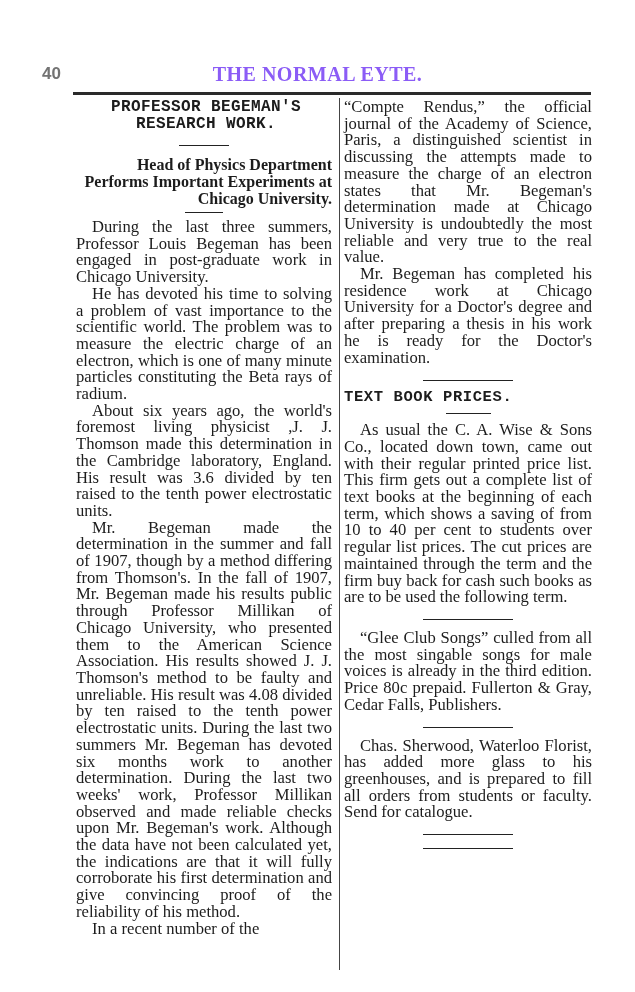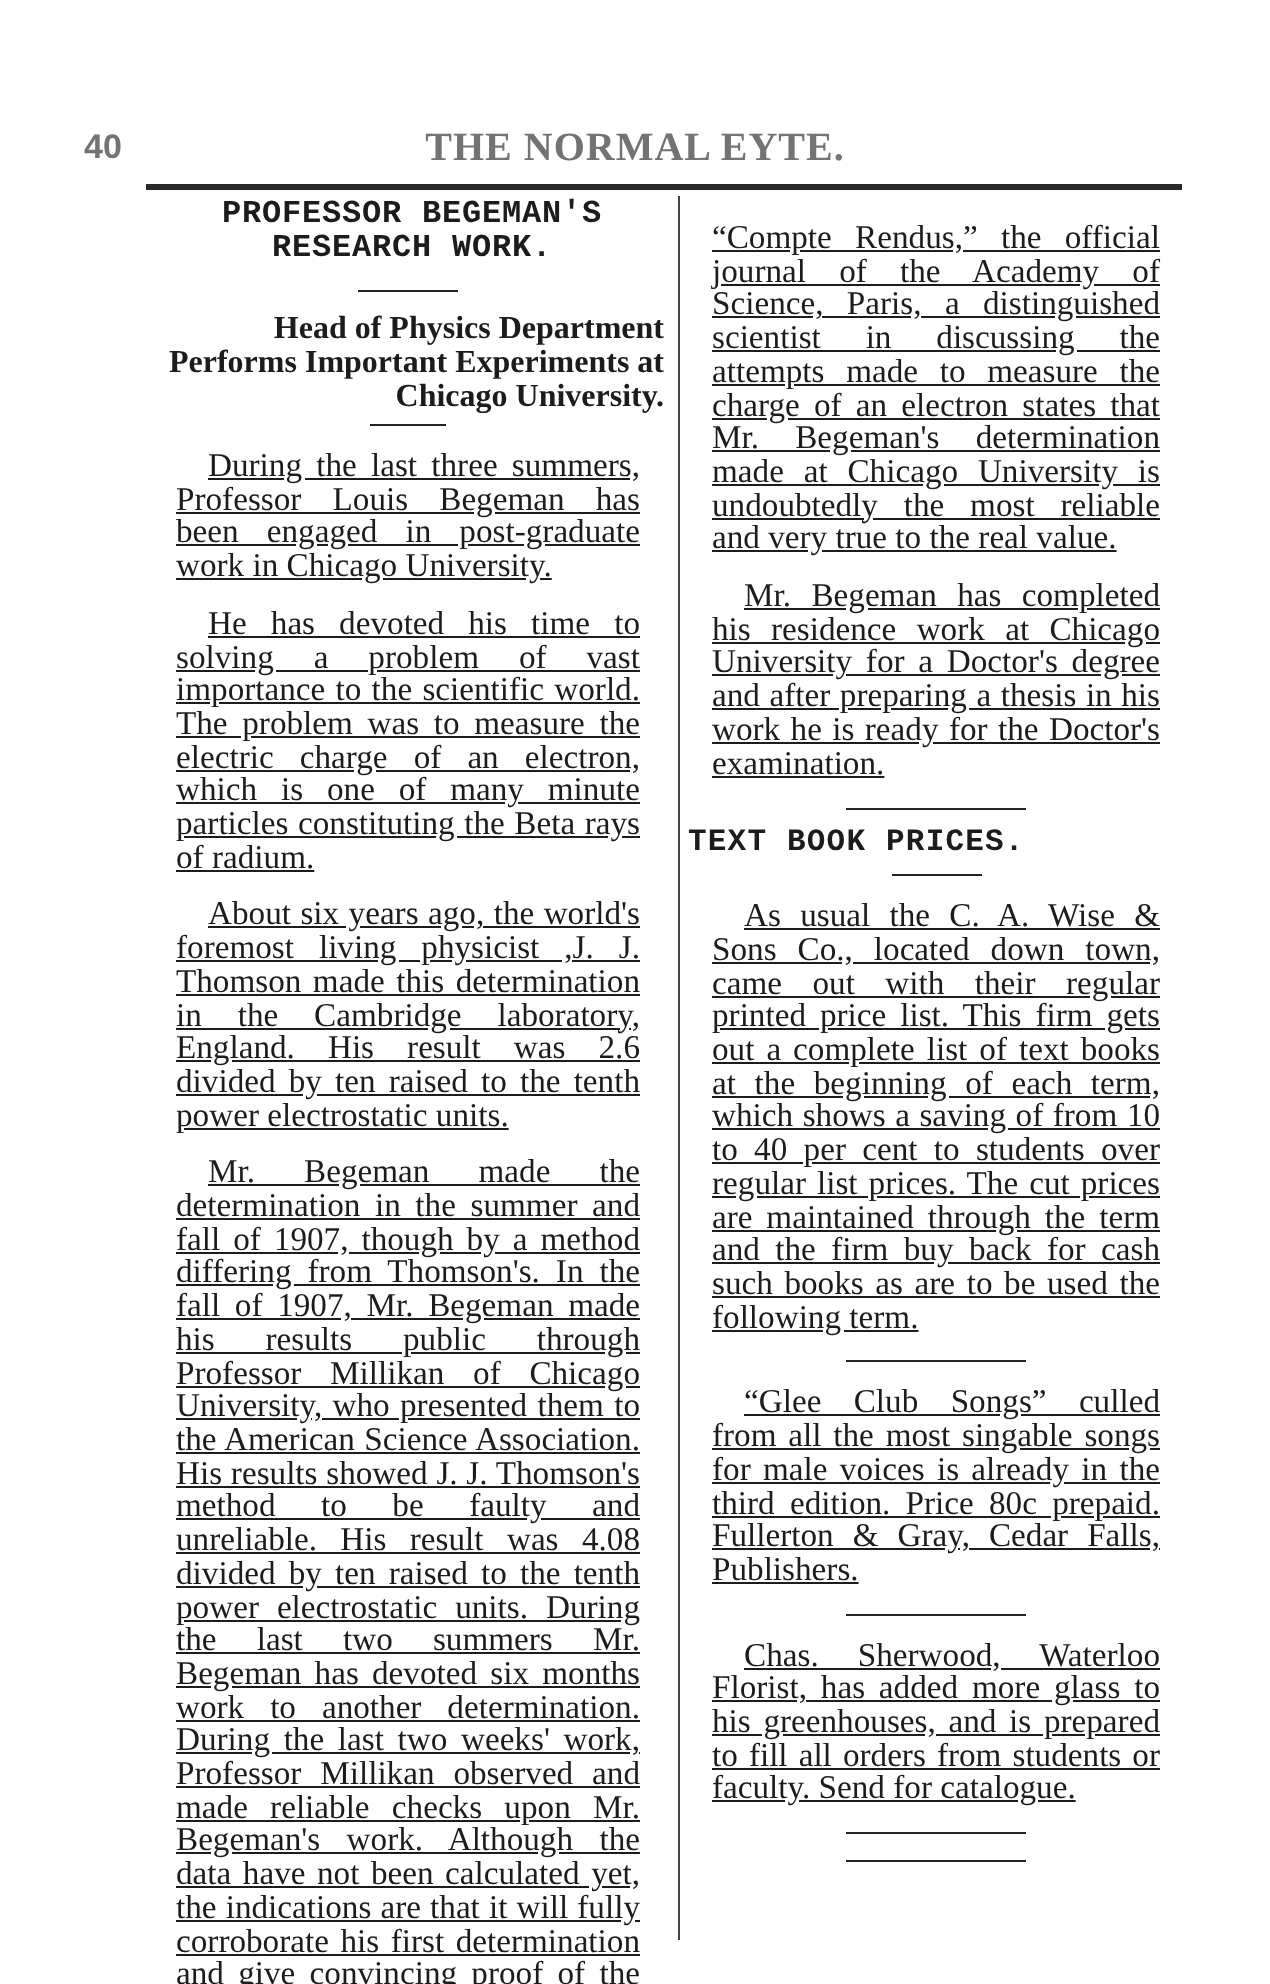--- a/index.html
+++ b/index.html
@@ -27,21 +27,21 @@
     .masthead {
       position: absolute;
       left: 0;
       width: 635px;
       top: 63px;
       text-align: center;
       font-family: "Liberation Serif", serif;
       font-weight: bold;
       font-size: 20px;
       letter-spacing: 0.5px;
-      color: #737373;
+      color: #8b5cf6;
     }
     .header-rule {
       position: absolute;
       left: 73px;
       top: 92px;
       width: 518px;
       height: 3px;
       background: #2a2a2a;
     }
     .column-divider {
@@ -79,25 +79,24 @@
       text-align: right;
       line-height: 17px;
       margin: 0;
     }
     .short-rule {
       height: 1px;
       background: #222;
       margin: 0 auto;
     }
     p {
-      margin: 12px;
+      margin: 0;
       text-indent: 16px;
       text-align: justify;
       text-align-last: left;
-      text-decoration: underline;
     }
     .section-title {
       font-family: Liberation Mono, monospace;
       font-weight: bold;
       font-size: 15.5px;
       letter-spacing: 0.6px;
       margin: 0;
       line-height: 17px;
     }
   </style>
@@ -109,21 +108,21 @@
 <div class="header-rule"></div>
 <div class="column-divider"></div>
 
 <div class="col col-left">
   <h1 class="headline" style="margin-left:4px;">PROFESSOR BEGEMAN'S RESEARCH WORK.</h1>
   <div class="short-rule" style="width:50px;margin-top:12px;margin-bottom:10px;"></div>
   <h2 class="subhead">Head of Physics Department Performs Important Experiments at Chicago University.</h2>
   <div class="short-rule" style="width:38px;margin-top:5px;margin-bottom:6px;"></div>
   <p>During the last three summers, Professor Louis Begeman has been engaged in post-graduate work in Chicago University.</p>
   <p>He has devoted his time to solving a problem of vast importance to the scientific world. The problem was to measure the electric charge of an electron, which is one of many minute particles constituting the Beta rays of radium.</p>
-  <p>About six years ago, the world's foremost living physicist ,J. J. Thomson made this determination in the Cambridge laboratory, England. His result was 2.6 divided by ten raised to the tenth power electrostatic units.</p>
+  <p>About six years ago, the world's foremost living physicist ,J. J. Thomson made this determination in the Cambridge laboratory, England. His result was 3.6 divided by ten raised to the tenth power electrostatic units.</p>
   <p>Mr. Begeman made the determination in the summer and fall of 1907, though by a method differing from Thomson's. In the fall of 1907, Mr. Begeman made his results public through Professor Millikan of Chicago University, who presented them to the American Science Association. His results showed J. J. Thomson's method to be faulty and unreliable. His result was 4.08 divided by ten raised to the tenth power electrostatic units. During the last two summers Mr. Begeman has devoted six months work to another determination. During the last two weeks' work, Professor Millikan observed and made reliable checks upon Mr. Begeman's work. Although the data have not been calculated yet, the indications are that it will fully corroborate his first determination and give convincing proof of the reliability of his method.</p>
   <p>In a recent number of the</p>
 </div>
 
 <div class="col col-right">
   <p style="text-indent:0;">“Compte Rendus,” the official journal of the Academy of Science, Paris, a distinguished scientist in discussing the attempts made to measure the charge of an electron states that Mr. Begeman's determination made at Chicago University is undoubtedly the most reliable and very true to the real value.</p>
   <p>Mr. Begeman has completed his residence work at Chicago University for a Doctor's degree and after preparing a thesis in his work he is ready for the Doctor's examination.</p>
   <div class="short-rule" style="width:90px;margin-top:14px;margin-bottom:8px;"></div>
   <h2 class="section-title">TEXT BOOK PRICES.</h2>
   <div class="short-rule" style="width:45px;margin-top:7px;margin-bottom:8px;"></div>

